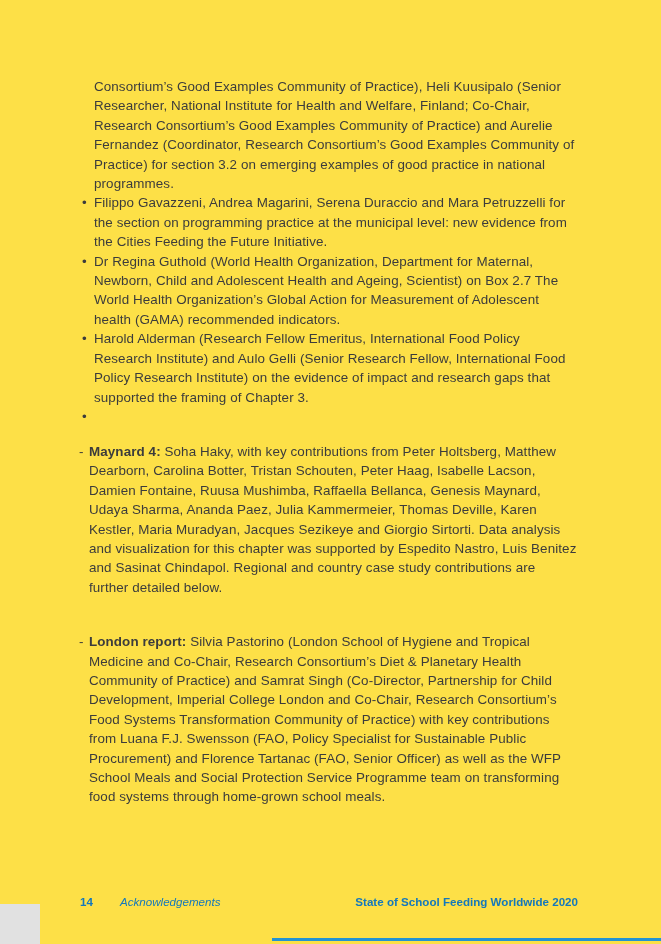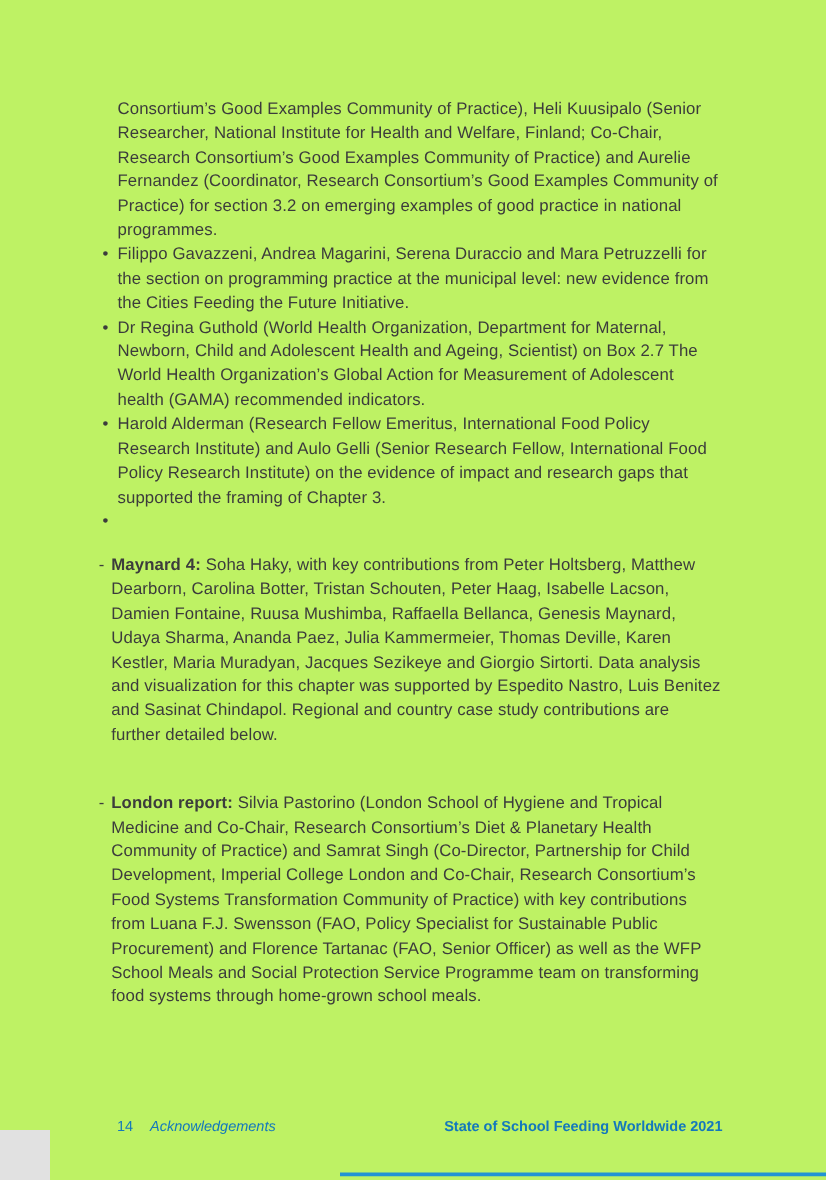--- a/index.html
+++ b/index.html
@@ -1,19 +1,19 @@
 <!DOCTYPE html>
 <html><head>
 <meta charset="utf-8">
 <style>
   html,body{margin:0;padding:0;background:#ffffff;}
   .page{
     position:relative;
     width:661px;height:944px;
-    background:#bef264;
+    background:#fde047;
     font-family:"Liberation Sans", sans-serif;
     overflow:hidden;
   }
   .content{
     position:absolute;
     left:80px;top:77px;width:498px;
     color:#3c3c3c;
     font-size:13.4px;
     line-height:19.4px;
     letter-spacing:0.1px;
@@ -28,22 +28,21 @@
   .dash-mark{position:absolute;left:-1px;top:0;color:#3c3c3c;}
   .lead-label{font-weight:700;}
   .footer{
     position:absolute;
     left:80px;right:83px;top:895px;
     font-size:11.6px;line-height:14px;
     color:#1478bc;
   }
   .footer-page-number{
     display:inline-block;width:40px;
-    font-weight:400;
-    text-align:center;
+    font-weight:700;
   }
   .footer-section{display:inline-block;font-style:italic;}
   .footer-title{
     position:absolute;right:0;top:0;
     font-weight:700;white-space:nowrap;
   }
   .gray-block{
     position:absolute;
     left:0;bottom:0;width:40px;height:40px;
     background:#e1e1e1;
@@ -85,19 +84,19 @@
 
     <p class="dash-item">
       <span class="dash-mark">-</span><span class="lead-label">London report:</span>
       <span>Silvia Pastorino (London School of Hygiene and Tropical Medicine and Co-Chair, Research Consortium’s Diet &amp; Planetary Health Community of Practice) and Samrat Singh (Co-Director, Partnership for Child Development, Imperial College London and Co-Chair, Research Consortium’s Food Systems Transformation Community of Practice) with key contributions from Luana F.J. Swensson (FAO, Policy Specialist for Sustainable Public Procurement) and Florence Tartanac (FAO, Senior Officer) as well as the WFP School Meals and Social Protection Service Programme team on transforming food systems through home-grown school meals.</span>
     </p>
 
   </div>
 
   <div class="footer">
     <span class="footer-page-number">14</span><span class="footer-section">Acknowledgements</span>
-    <span class="footer-title">State of School Feeding Worldwide 2021</span>
+    <span class="footer-title">State of School Feeding Worldwide 2020</span>
   </div>
 
   <div class="gray-block"></div>
   <div class="bottom-rule"></div>
 
 </div>
 
 </body></html>

